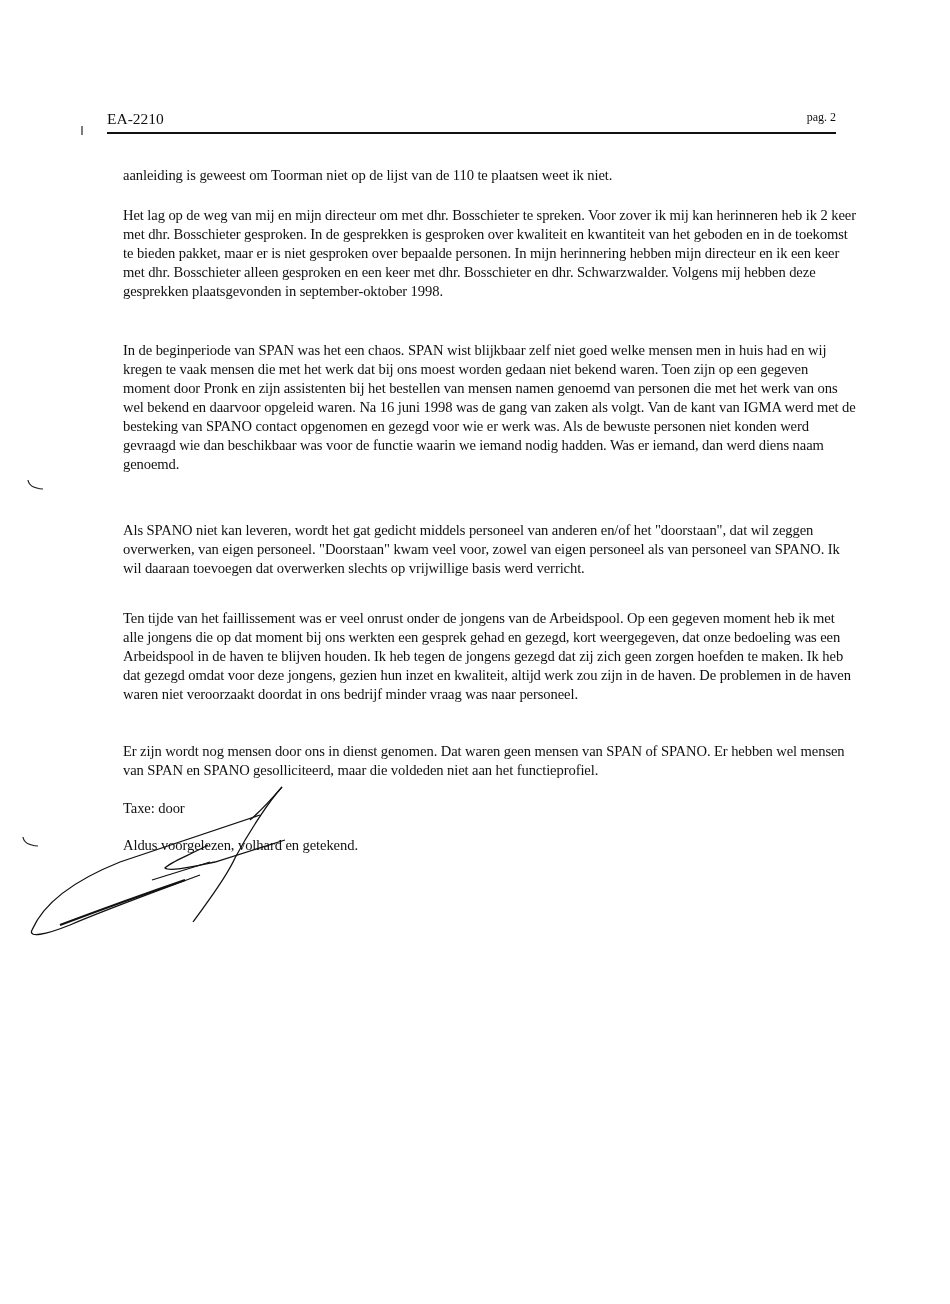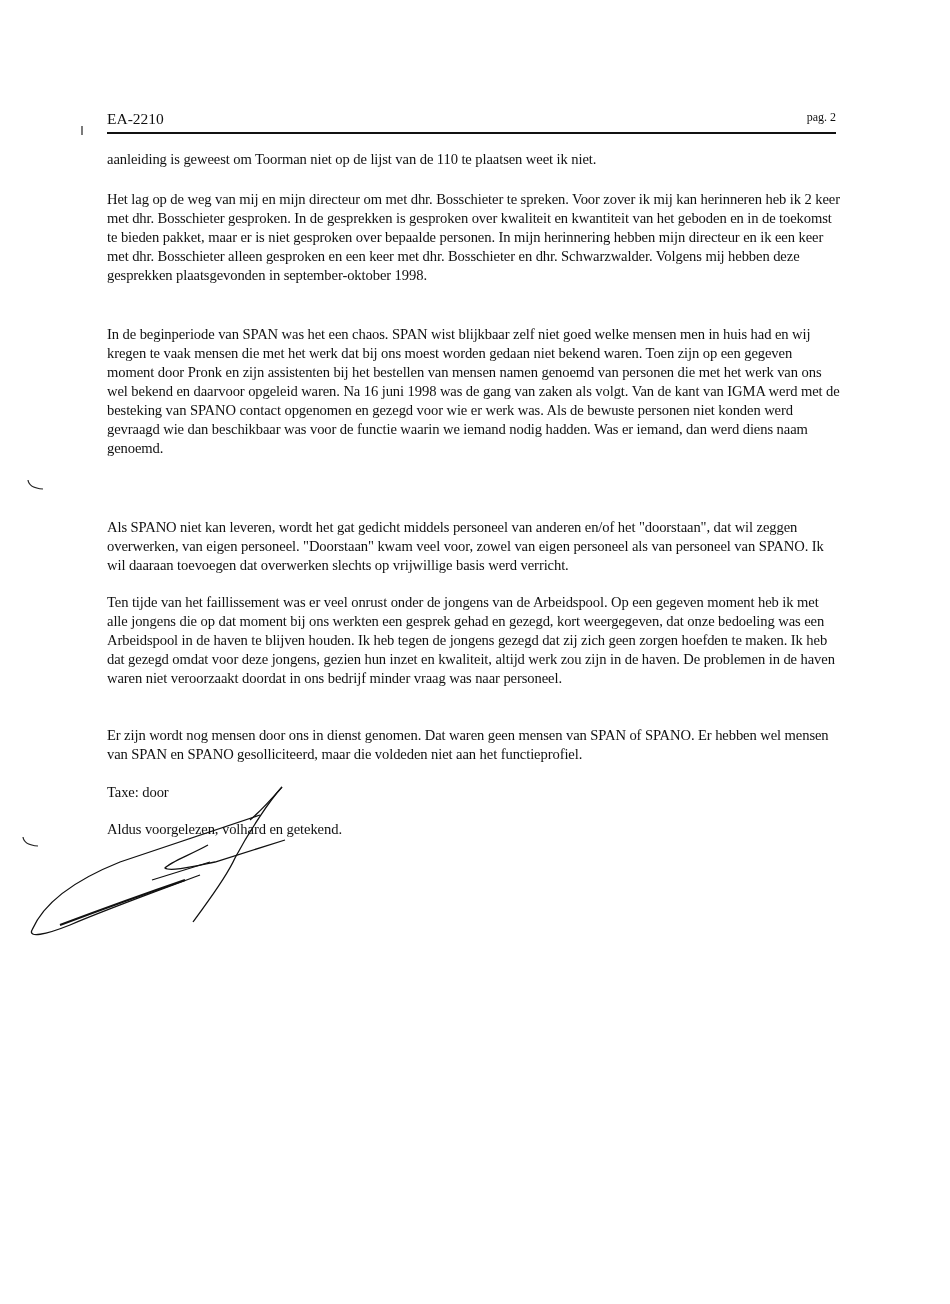--- a/index.html
+++ b/index.html
@@ -3,40 +3,40 @@
 <meta charset="utf-8">
 <style>
   html, body { margin: 0; padding: 0; background: #ffffff; }
   body { width: 950px; height: 1304px; position: relative; overflow: hidden;
          font-family: "Liberation Serif", "DejaVu Serif", serif; color: #111; }
   .header { position: absolute; left: 107px; top: 110px; width: 729px; height: 22px;
             border-bottom: 2px solid #111; }
   .header .left { position: absolute; left: 0; top: 0; font-size: 15.5px; }
   .header .right { position: absolute; right: 0; top: 0; font-size: 12px; }
   .para { position: absolute; left: 107px; width: 735px; font-size: 14.6px; line-height: 19px;
-          margin: 0; letter-spacing: -0.1px; }
+          margin: 16px; letter-spacing: -0.1px; }
   .mark { position: absolute; }
   .sig { position: absolute; left: 0; top: 770px; }
 </style>
 </head>
 <body>
 
 <div class="header">
   <span class="left">EA-2210</span>
   <span class="right">pag. 2</span>
 </div>
 
 <svg class="mark" style="left:80px;top:126px" width="4" height="10">
     <line x1="2" y1="0" x2="2" y2="9" stroke="#222" stroke-width="1.2"></line>
   </svg>
 
 <p class="para" style="top:150px">aanleiding is geweest om Toorman niet op de lijst van de 110 te plaatsen weet ik niet.</p>
 <p class="para" style="top:190px">Het lag op de weg van mij en mijn directeur om met dhr. Bosschieter te spreken. Voor zover ik mij kan herinneren heb ik 2 keer met dhr. Bosschieter gesproken. In de gesprekken is gesproken over kwaliteit en kwantiteit van het geboden en in de toekomst te bieden pakket, maar er is niet gesproken over bepaalde personen. In mijn herinnering hebben mijn directeur en ik een keer met dhr. Bosschieter alleen gesproken en een keer met dhr. Bosschieter en dhr. Schwarzwalder. Volgens mij hebben deze gesprekken plaatsgevonden in september-oktober 1998.</p>
 <p class="para" style="top:325px">In de beginperiode van SPAN was het een chaos. SPAN wist blijkbaar zelf niet goed welke mensen men in huis had en wij kregen te vaak mensen die met het werk dat bij ons moest worden gedaan niet bekend waren. Toen zijn op een gegeven moment door Pronk en zijn assistenten bij het bestellen van mensen namen genoemd van personen die met het werk van ons wel bekend en daarvoor opgeleid waren. Na 16 juni 1998 was de gang van zaken als volgt. Van de kant van IGMA werd met de besteking van SPANO contact opgenomen en gezegd voor wie er werk was. Als de bewuste personen niet konden werd gevraagd wie dan beschikbaar was voor de functie waarin we iemand nodig hadden. Was er iemand, dan werd diens naam genoemd.</p>
-<p class="para" style="top:518px">Als SPANO niet kan leveren, wordt het gat gedicht middels personeel van anderen en/of het "doorstaan", dat wil zeggen overwerken, van eigen personeel. "Doorstaan" kwam veel voor, zowel van eigen personeel als van personeel van SPANO. Ik wil daaraan toevoegen dat overwerken slechts op vrijwillige basis werd verricht.</p>
+<p class="para" style="top:505px">Als SPANO niet kan leveren, wordt het gat gedicht middels personeel van anderen en/of het "doorstaan", dat wil zeggen overwerken, van eigen personeel. "Doorstaan" kwam veel voor, zowel van eigen personeel als van personeel van SPANO. Ik wil daaraan toevoegen dat overwerken slechts op vrijwillige basis werd verricht.</p>
 <p class="para" style="top:593px">Ten tijde van het faillissement was er veel onrust onder de jongens van de Arbeidspool. Op een gegeven moment heb ik met alle jongens die op dat moment bij ons werkten een gesprek gehad en gezegd, kort weergegeven, dat onze bedoeling was een Arbeidspool in de haven te blijven houden. Ik heb tegen de jongens gezegd dat zij zich geen zorgen hoefden te maken. Ik heb dat gezegd omdat voor deze jongens, gezien hun inzet en kwaliteit, altijd werk zou zijn in de haven. De problemen in de haven waren niet veroorzaakt doordat in ons bedrijf minder vraag was naar personeel.</p>
 <p class="para" style="top:726px">Er zijn wordt nog mensen door ons in dienst genomen. Dat waren geen mensen van SPAN of SPANO. Er hebben wel mensen van SPAN en SPANO gesolliciteerd, maar die voldeden niet aan het functieprofiel.</p>
 
 <p class="para" style="top:783px">Taxe: door</p>
 <p class="para" style="top:820px">Aldus voorgelezen, volhard en getekend.</p>
 
 <svg class="mark" style="left:25px;top:478px" width="22" height="14">
     <path d="M3 2 Q4 10 18 11" fill="none" stroke="#222" stroke-width="1.2"></path>
   </svg>
 <svg class="mark" style="left:20px;top:835px" width="22" height="14">

